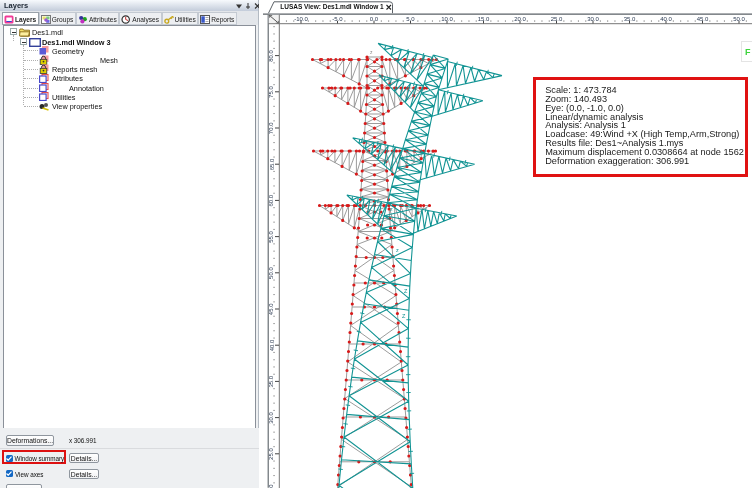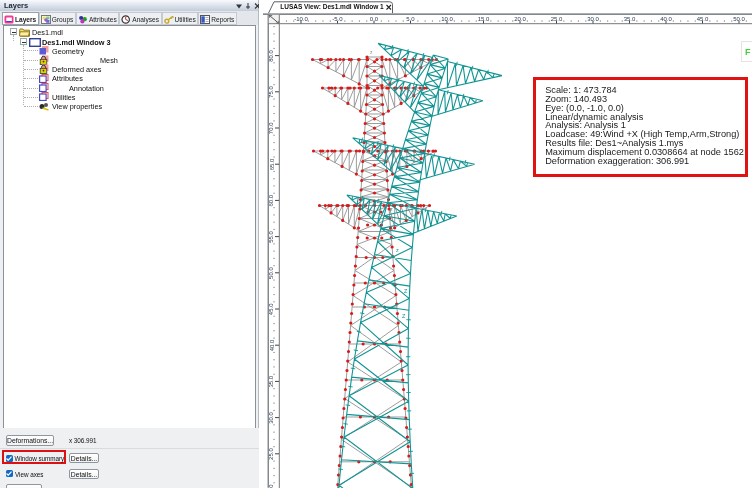--- a/index.html
+++ b/index.html
@@ -87,21 +87,21 @@
           <circle cx="4.5" cy="6.6" r="0.9" fill="#333"></circle>
         </svg></div>
       <div style="position:absolute;left:48px;top:29.8px;margin-left:48px;">Mesh</div>
 <div class="thline" style="left:20px;top:42.9px;width:14px"></div>
 <div style="position:absolute;left:35px;top:38.4px"><svg width="10" height="10">
           <rect x="3" y="0.5" width="6.5" height="6.5" fill="#f59a9e"></rect>
           <path d="M2.5 4.5v-1.2a2 2 0 0 1 4 0v1.2" stroke="#333" stroke-width="1" fill="none"></path>
           <rect x="1.2" y="4.3" width="6.6" height="5.2" fill="#e0d000" stroke="#333" stroke-width="0.8"></rect>
           <circle cx="4.5" cy="6.6" r="0.9" fill="#333"></circle>
         </svg></div>
-      <div style="position:absolute;left:48px;top:39.1px;">Deformed axes</div>
+      <div style="position:absolute;left:48px;top:39.1px;">Reports mesh</div>
 <div class="thline" style="left:20px;top:52.2px;width:14px"></div>
 <div style="position:absolute;left:35px;top:47.7px"><svg width="10" height="9">
           <rect x="3" y="0.5" width="6" height="6" fill="#fff" stroke="#e35050" stroke-width="1.1"></rect>
           <rect x="0.6" y="2" width="6.5" height="6.5" fill="#fff" stroke="#4848c8" stroke-width="1.2"></rect>
         </svg></div>
       <div style="position:absolute;left:48px;top:48.4px;">Attributes</div>
 <div class="thline" style="left:20px;top:61.5px;width:14px"></div>
 <div style="position:absolute;left:35px;top:57.0px"><svg width="10" height="9">
           <rect x="3" y="0.5" width="6" height="6" fill="#fff" stroke="#e35050" stroke-width="1.1"></rect>
           <rect x="0.6" y="2" width="6.5" height="6.5" fill="#fff" stroke="#4848c8" stroke-width="1.2"></rect>

